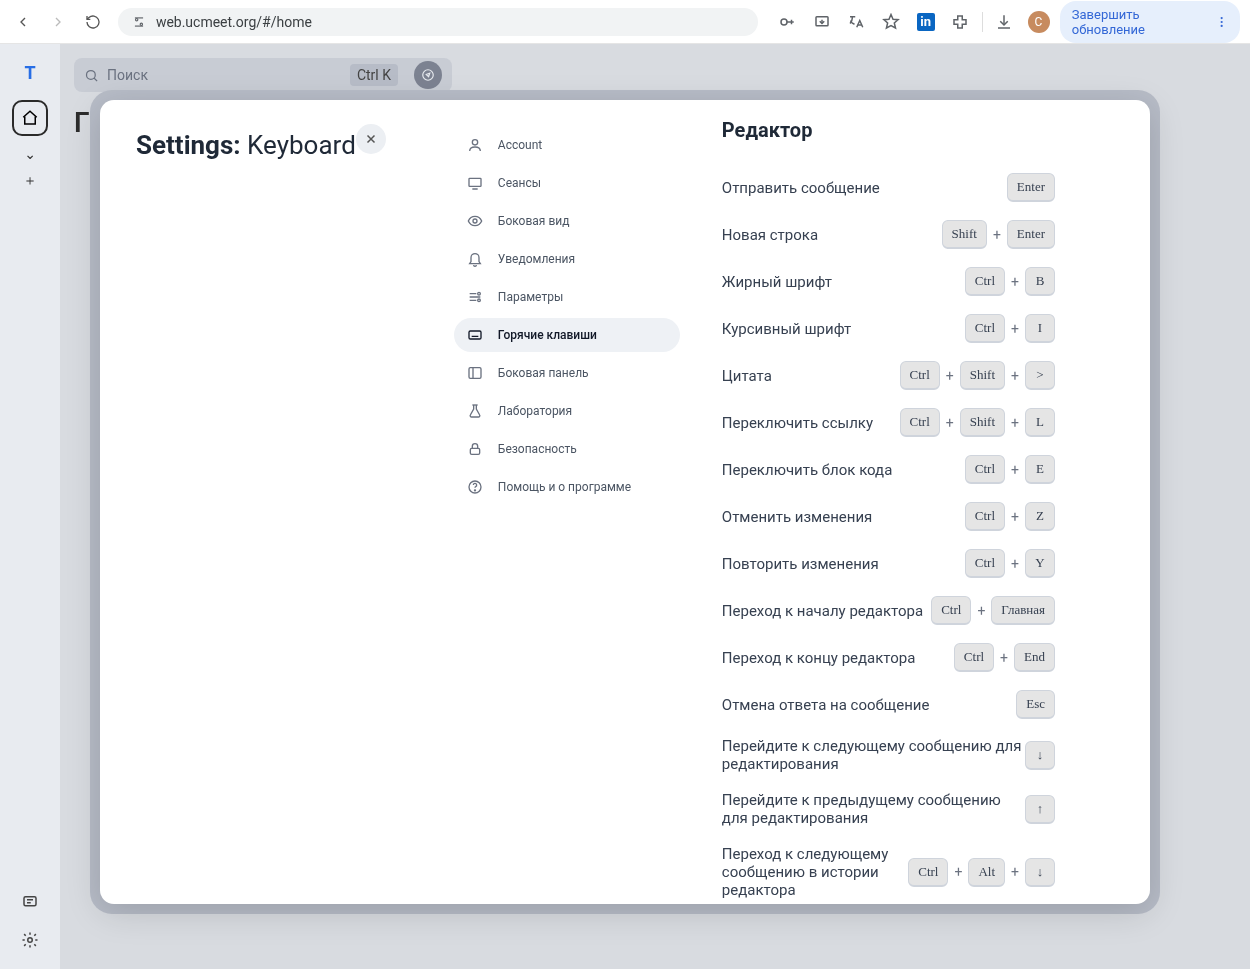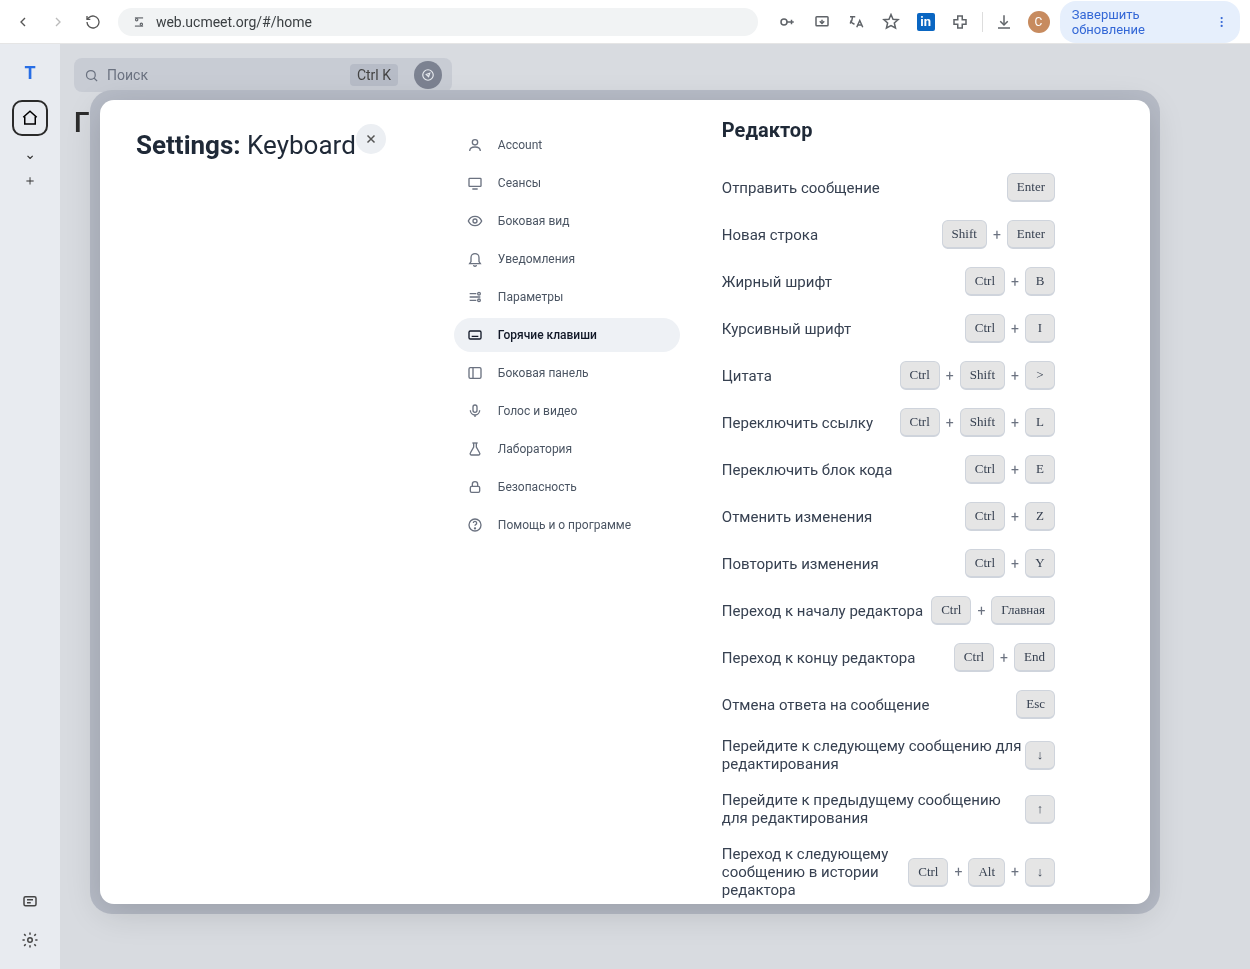--- a/index.html
+++ b/index.html
@@ -265,30 +265,20 @@
             <svg width="16" height="16" viewBox="0 0 24 24" fill="none" stroke="currentColor" stroke-width="2">
               <rect x="3" y="4" width="18" height="16" rx="2"></rect>
               <path d="M9 4v16"></path>
             </svg>
           </span>
           <span>Боковая панель</span>
         </div>
         <div class="item">
           <span class="icn">
             <svg width="16" height="16" viewBox="0 0 24 24" fill="none" stroke="currentColor" stroke-width="2">
-              <rect x="9" y="3" width="6" height="11" rx="3"></rect>
-              <path d="M5 11a7 7 0 0 0 14 0"></path>
-              <path d="M12 18v3"></path>
-            </svg>
-          </span>
-          <span>Голос и видео</span>
-        </div>
-        <div class="item">
-          <span class="icn">
-            <svg width="16" height="16" viewBox="0 0 24 24" fill="none" stroke="currentColor" stroke-width="2">
               <path d="M10 3v6l-5 9a2 2 0 0 0 2 3h10a2 2 0 0 0 2-3l-5-9V3"></path>
               <path d="M8 3h8"></path>
             </svg>
           </span>
           <span>Лаборатория</span>
         </div>
         <div class="item">
           <span class="icn">
             <svg width="16" height="16" viewBox="0 0 24 24" fill="none" stroke="currentColor" stroke-width="2">
               <rect x="5" y="11" width="14" height="9" rx="2"></rect>

